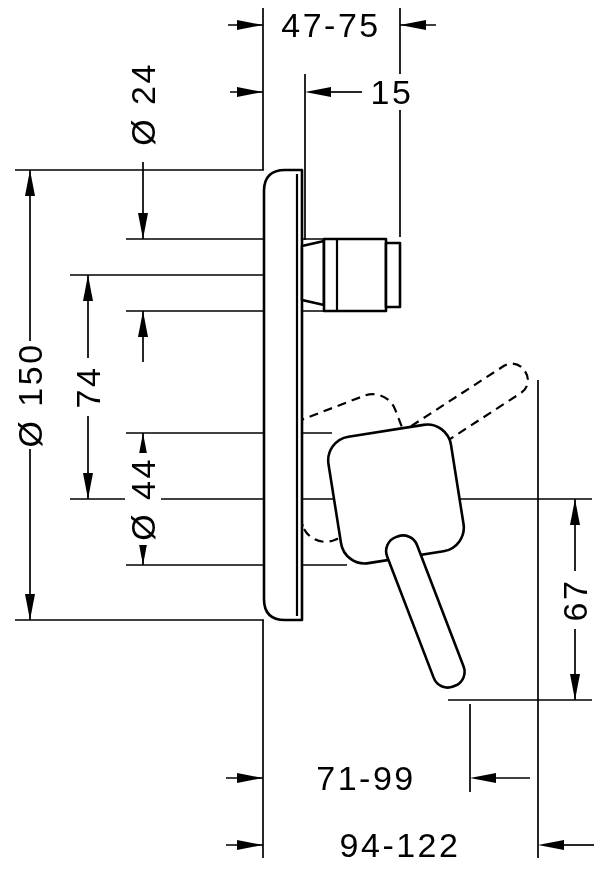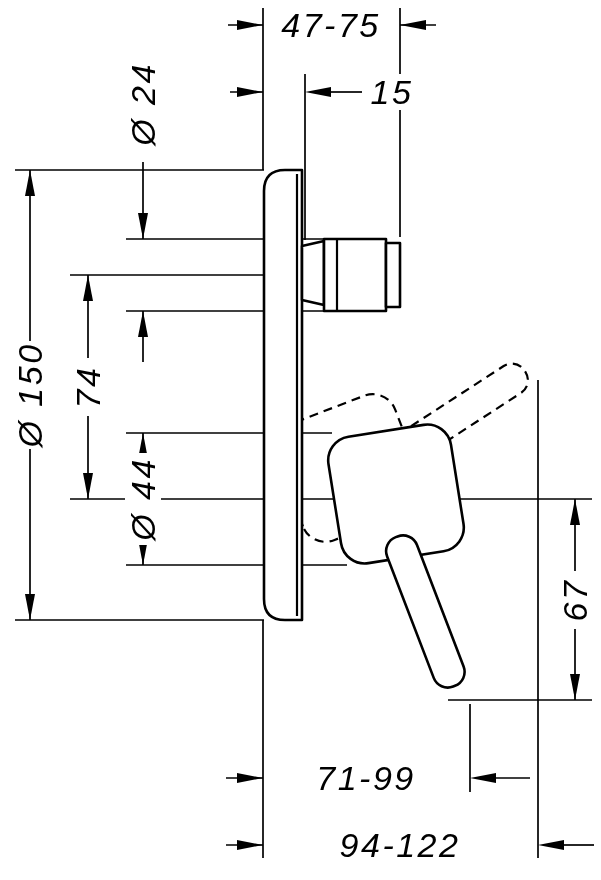--- a/index.html
+++ b/index.html
@@ -6,21 +6,20 @@
     margin: 0;
     padding: 0;
     background: #ffffff;
   }
   .stage {
     position: relative;
     width: 601px;
     height: 880px;
     background: #ffffff;
     overflow: hidden;
-    font-style: italic;
   }
   svg { display: block; }
 
   
   .xl { stroke: #000; stroke-width: 1.7; fill: none; }
   
   .dl { stroke: #000; stroke-width: 1.7; fill: none; }
   
   .ar { fill: #000; stroke: none; }
   

